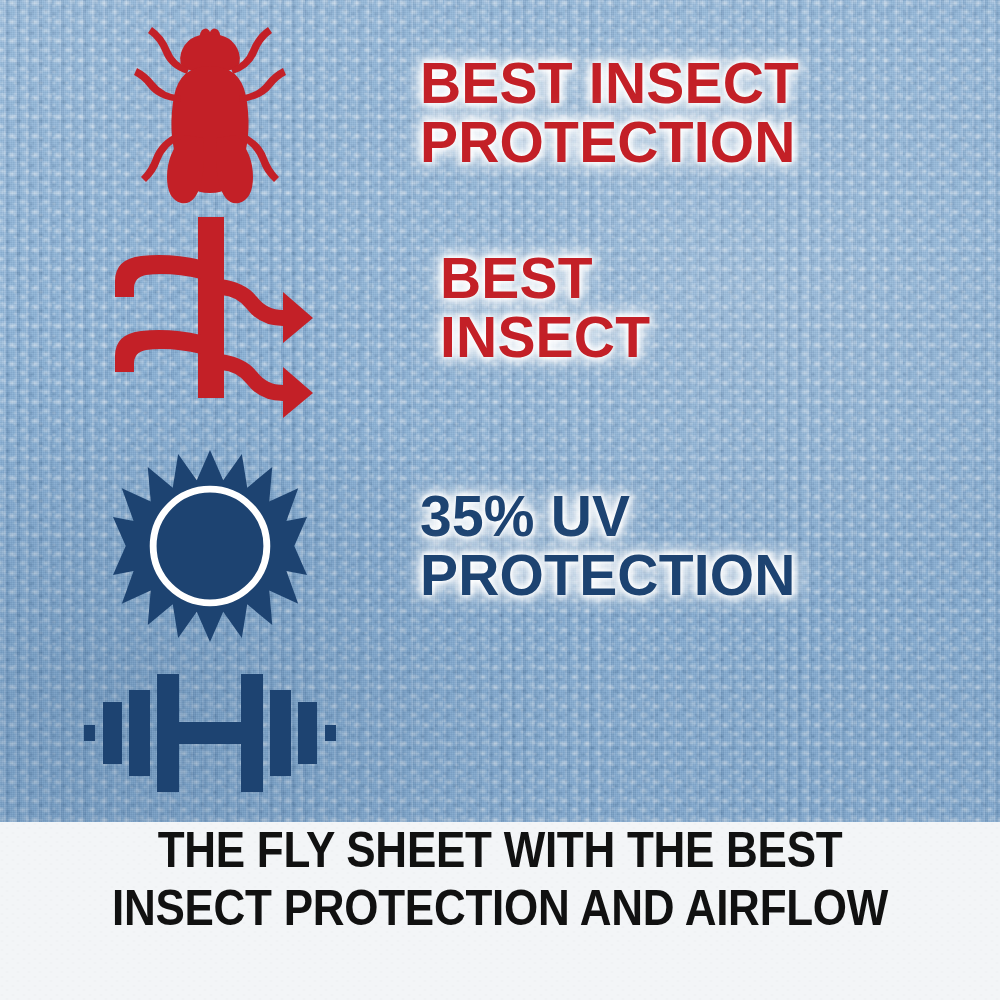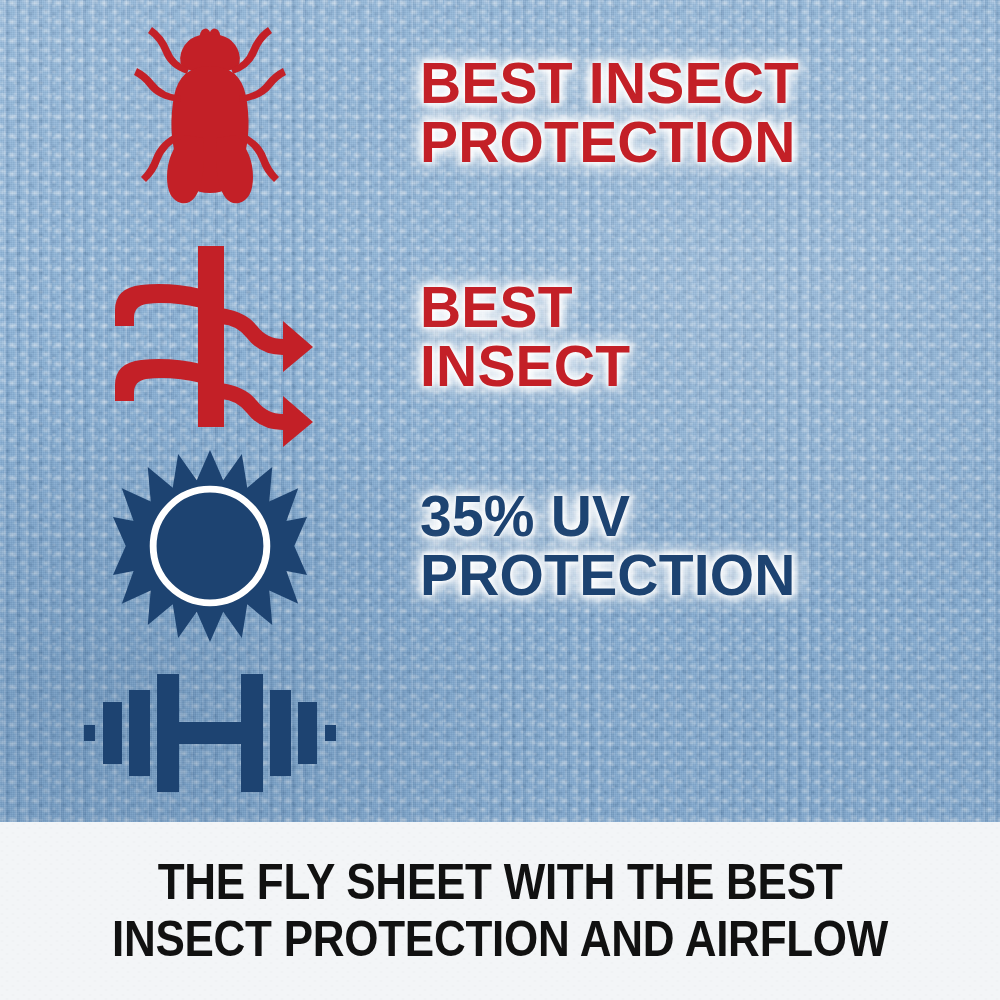--- a/index.html
+++ b/index.html
@@ -112,42 +112,41 @@
   }
   .feat-navy {
     color: #1D4371;
     text-shadow:
       0 0 7px #ffffff, 0 0 7px #ffffff, 0 0 12px #ffffff,
       0 0 18px rgba(255,255,255,0.95), 0 0 26px rgba(255,255,255,0.75);
   }
 
   
   #row-insect   { top: 10px;  height: 205px; }
-  #row-airflow  { top: 239px; height: 195px; }
+  #row-airflow  { top: 210px; height: 195px; gap: 20px; }
   #row-uv       { top: 438px; height: 215px; }
   #row-durable  { top: 650px; height: 165px; }
 
   #row-durable .icon-cell { align-items: center; }
 
   
   .caption-bar {
     position: absolute;
     left: 0;
     top: 822px;
     width: 1000px;
     height: 178px;
     background: #f3f5f7;
     background-image:
       radial-gradient(ellipse 3px 2px at 2px 2px, rgba(0,0,0,0.022) 0%, rgba(0,0,0,0) 70%),
       radial-gradient(ellipse 3px 2px at 7px 6px, rgba(0,0,0,0.018) 0%, rgba(0,0,0,0) 70%);
     background-size: 11px 9px, 11px 9px;
     display: flex;
     flex-direction: column;
     align-items: center;
-    justify-content: center;
   }
   .caption-line {
     font-family: "Liberation Sans Narrow", "Liberation Sans", sans-serif;
     font-weight: bold;
     font-size: 50px;
     line-height: 1.15;
     color: #111111;
     letter-spacing: -0.3px;
     transform: scaleX(0.88);
     transform-origin: center;

